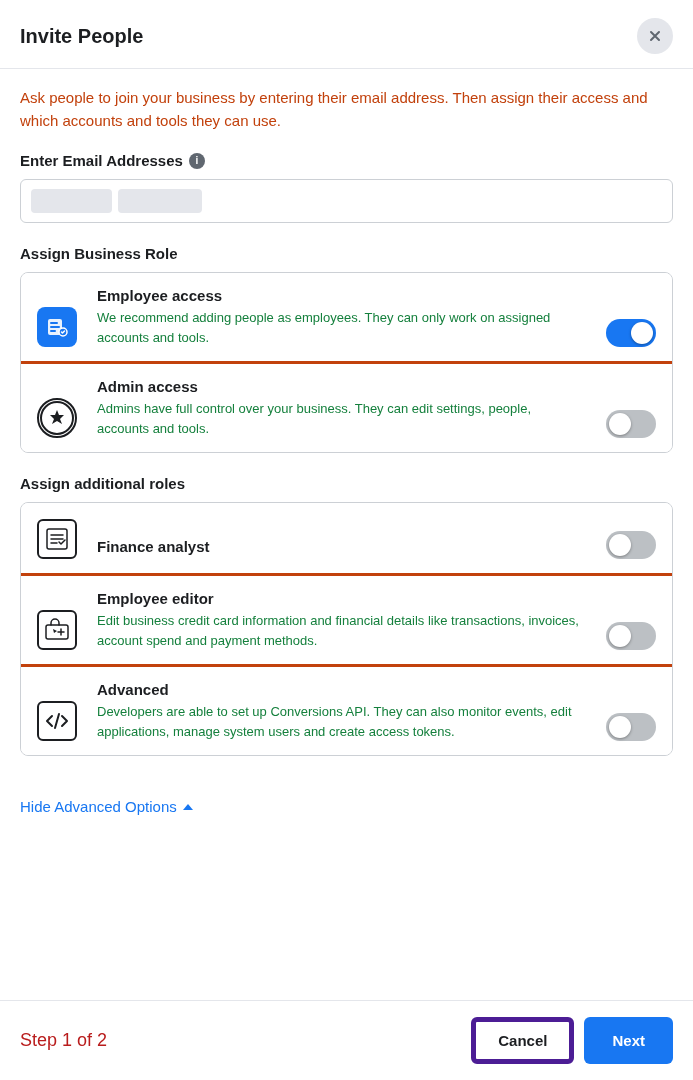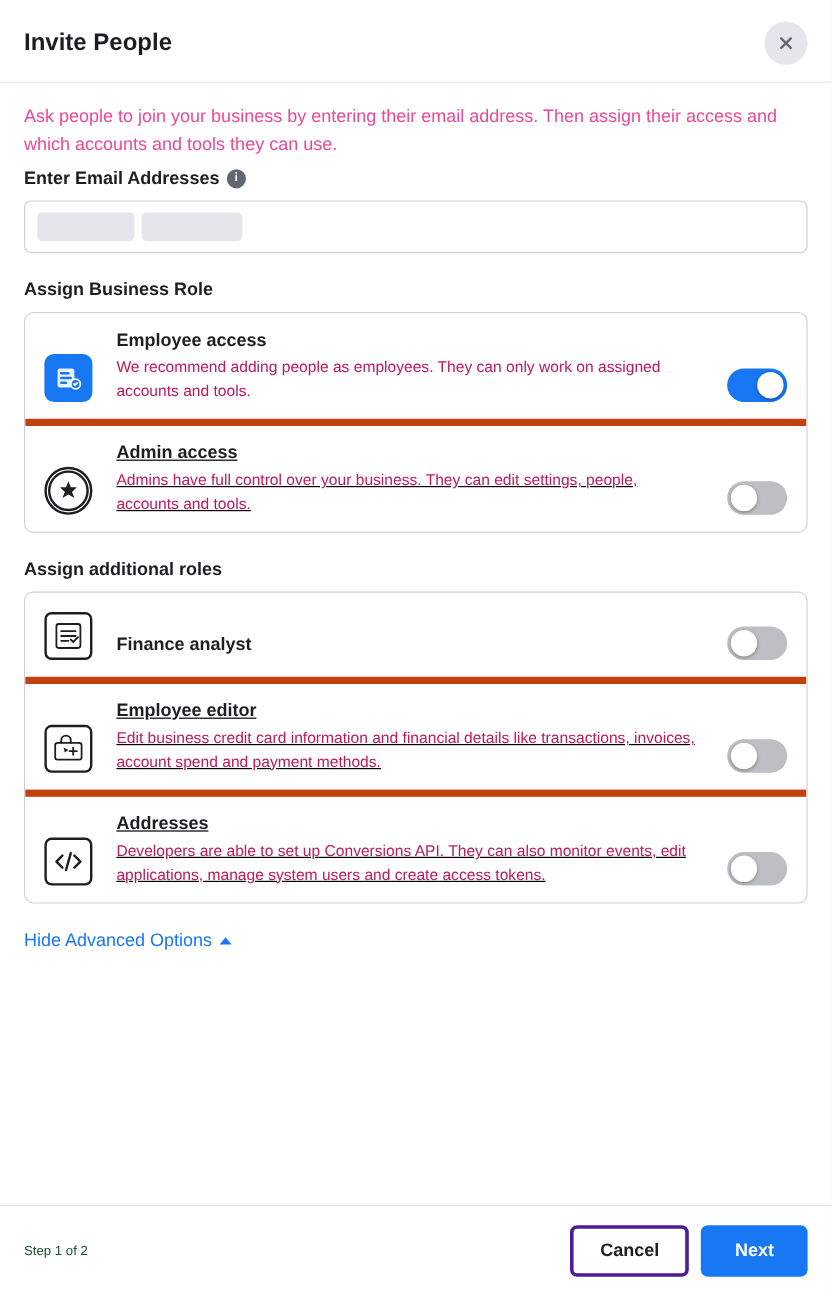--- a/index.html
+++ b/index.html
@@ -45,23 +45,23 @@
       font-size: 18px;
       color: #4b4f56;
     }
     .modal-body {
       flex: 1;
       padding: 18px 20px;
       overflow-y: auto;
     }
     .description {
       font-size: 15px;
-      color: #ec4899;
+      color: #c2410c;
       line-height: 1.5;
-      margin-bottom: 8px;
+      margin-bottom: 20px;
     }
     .section-label {
       font-size: 15px;
       font-weight: 700;
       color: #1c1e21;
       margin-bottom: 10px;
       display: flex;
       align-items: center;
       gap: 6px;
     }
@@ -116,22 +116,21 @@
       overflow: hidden;
     }
     .role-item {
       padding: 14px 16px;
       display: flex;
       align-items: flex-end;
       gap: 20px;
       background: #fff;
     }
     .role-item + .role-item {
-      border-top: 6px solid #c2410c;
-      text-decoration: underline;
+      border-top: 3px solid #c2410c;
     }
     .role-icon {
       width: 40px;
       height: 40px;
       border-radius: 8px;
       display: flex;
       align-items: center;
       justify-content: center;
       flex-shrink: 0;
       margin-top: 2px;
@@ -143,21 +142,21 @@
       flex: 1;
     }
     .role-name {
       font-size: 15px;
       font-weight: 700;
       color: #1c1e21;
       margin-bottom: 4px;
     }
     .role-desc {
       font-size: 13px;
-      color: #be185d;
+      color: #15803d;
       line-height: 1.5;
     }
     .toggle-wrap {
       flex-shrink: 0;
       margin-top: 4px;
     }
     .toggle-container {
       position: relative;
       width: 50px;
       height: 28px;
@@ -178,49 +177,49 @@
     }
     .advanced-link {
       color: #1877f2;
       font-size: 15px;
       font-weight: 500;
       cursor: pointer;
       display: inline-flex;
       align-items: center;
       gap: 6px;
       text-decoration: none;
-      margin-top: 0;
+      margin-top: 20px;
     }
     .chevron-up {
       display: inline-block;
       width: 0;
       height: 0;
       border-left: 5px solid transparent;
       border-right: 5px solid transparent;
       border-bottom: 6px solid #1877f2;
     }
     .modal-footer {
       display: flex;
       align-items: center;
       justify-content: space-between;
       padding: 16px 20px;
       border-top: 1px solid #e4e6eb;
       background: #fff;
     }
     .step-text {
-      font-size: 11px;
-      color: #14532d;
+      font-size: 18px;
+      color: #b91c1c;
     }
     .footer-buttons {
       display: flex;
       gap: 10px;
     }
     .btn-cancel {
       padding: 10px 22px;
-      border: 3px solid #4c1d95;
+      border: 5px solid #4c1d95;
       border-radius: 6px;
       background: #fff;
       font-size: 15px;
       font-weight: 600;
       color: #1c1e21;
       cursor: pointer;
     }
     .btn-next {
       padding: 10px 28px;
       border: none;
@@ -360,21 +359,21 @@
 
         <div class="role-item">
           <div class="role-icon" style="border:2px solid #1c1e21; border-radius:6px; align-items:center; justify-content:center;">
             <svg width="28" height="28" viewBox="0 0 28 28" fill="none" xmlns="http://www.w3.org/2000/svg">
               <polyline points="9,9 4,14 9,19" stroke="#1c1e21" stroke-width="2" stroke-linecap="round" stroke-linejoin="round" fill="none"></polyline>
               <polyline points="19,9 24,14 19,19" stroke="#1c1e21" stroke-width="2" stroke-linecap="round" stroke-linejoin="round" fill="none"></polyline>
               <line x1="16" y1="7" x2="12" y2="21" stroke="#1c1e21" stroke-width="2" stroke-linecap="round"></line>
             </svg>
           </div>
           <div class="role-info">
-            <div class="role-name">Addresses</div>
+            <div class="role-name">Advanced</div>
             <div class="role-desc">Developers are able to set up Conversions API. They can also monitor events, edit applications, manage system users and create access tokens.</div>
           </div>
           <div class="toggle-wrap">
             <div class="toggle-container">
               <div class="track" style="background:#bcc0c4;"></div>
               <div class="thumb" style="left:3px;"></div>
             </div>
           </div>
         </div>
 

